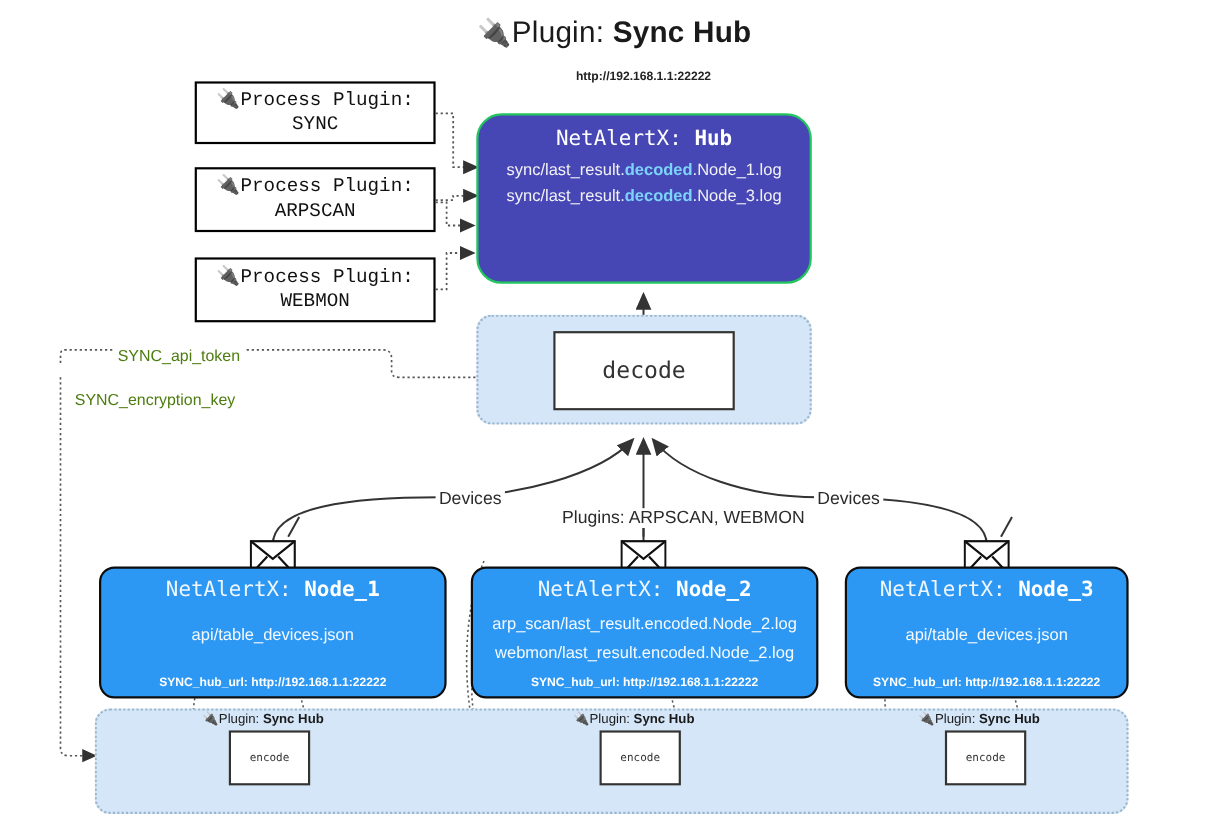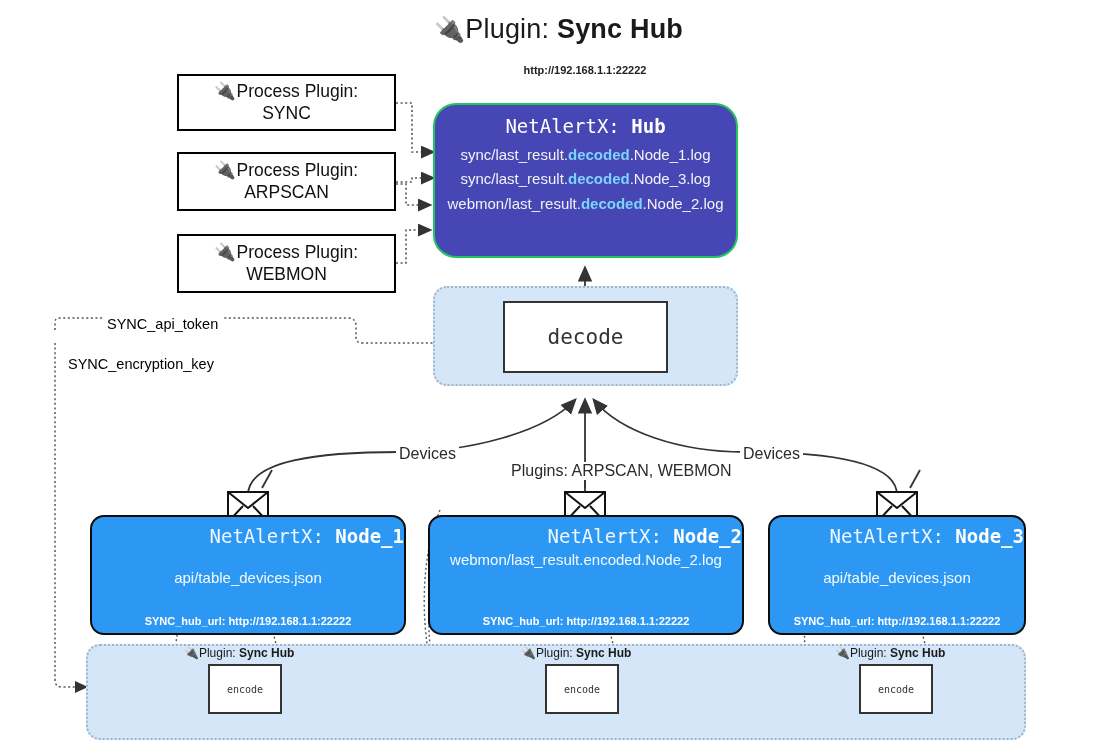--- a/index.html
+++ b/index.html
@@ -21,21 +21,21 @@
   }
   .title .plug{font-size:25px;}
   .title .bold{font-weight:bold;}
 
   
   .procbox{
     position:absolute;
     background:#ffffff;
     border:2px solid #000;
     box-sizing:border-box;
-    font-family:Liberation Sans, sans-serif;
+    font-family:Liberation Mono, monospace;
     font-size:17.5px;
     color:#111;
     display:flex;flex-direction:column;
     align-items:center;justify-content:center;
     line-height:1.25;
   }
   .procbox .l1{white-space:nowrap;}
   .procbox .l2{white-space:nowrap;}
 
   
@@ -91,21 +91,21 @@
     position:absolute;
     background:#2d98f3;
     border:2px solid #0d0d0d;
     border-radius:14px;
     box-sizing:border-box;
     color:#ffffff;
     padding-top:8px;
   }
   .node .ntitle{
     font-family:"DejaVu Sans Mono","Liberation Mono",monospace;
-    font-size:19px;text-align:right;white-space:nowrap;color:#eef6ff;
+    font-size:19px;text-align:center;white-space:nowrap;color:#eef6ff;
   }
   .node .ntitle b{font-weight:bold;color:#ffffff;}
   .node .nline{
     font-size:15px;text-align:center;white-space:nowrap;color:#f4faff;
     line-height:1.75;
   }
   .node .nfoot{
     position:absolute;left:0;bottom:6px;width:100%;
     font-size:11px;font-weight:bold;text-align:center;white-space:nowrap;color:#ffffff;
   }
@@ -120,21 +120,21 @@
   }
   .pluglabel b{font-weight:bold;}
   .pluglabel .plug{font-size:12px;}
 
   
   .elabel{
     position:absolute;font-size:16px;color:#2b2b2b;white-space:nowrap;
     background:#ffffff;padding:0 3px;
   }
   .keylabel{
-    position:absolute;font-size:14.5px;color:#000000;white-space:nowrap;
+    position:absolute;font-size:14.5px;color:#4d7c0f;white-space:nowrap;
     background:#ffffff;padding:0 4px;
   }
 </style>
 </head>
 <body>
 
 <div id="stage">
 
   <svg id="edges" viewBox="0 0 1117 754">
     <defs>
@@ -203,23 +203,20 @@
   <div class="hub" style="left:433px;top:103px;width:305px;height:155px;">
     <div class="hubtitle">
       <span>NetAlertX: </span><b>Hub</b>
     </div>
     <div class="line">
       <span>sync/last_result.</span><b>decoded</b><span>.Node_1.log</span>
     </div>
     <div class="line">
       <span>sync/last_result.</span><b>decoded</b><span>.Node_3.log</span>
     </div>
-    <div class="line">
-      <span>webmon/last_result.</span><b>decoded</b><span>.Node_2.log</span>
-    </div>
   </div>
 
   <div class="bluewrap" style="left:433px;top:286px;width:305px;height:100px;"></div>
   <div class="whitebox big" style="left:503px;top:301px;width:165px;height:72px;">
     <span>decode</span>
   </div>
 
   <div class="keylabel" style="left:103px;top:316px;">SYNC_api_token</div>
   <div class="keylabel" style="left:64px;top:356px;">SYNC_encryption_key</div>
 
@@ -254,20 +251,21 @@
       <span>NetAlertX: </span><b>Node_1</b>
     </div>
     <div class="nline" style="margin-top:18px;">api/table_devices.json</div>
     <div class="nfoot">SYNC_hub_url: http://192.168.1.1:22222</div>
   </div>
 
   <div class="node" style="left:428px;top:515px;width:316px;height:120px;">
     <div class="ntitle">
       <span>NetAlertX: </span><b>Node_2</b>
     </div>
+    <div class="nline" style="margin-top:8px;">arp_scan/last_result.encoded.Node_2.log</div>
     <div class="nline">webmon/last_result.encoded.Node_2.log</div>
     <div class="nfoot">SYNC_hub_url: http://192.168.1.1:22222</div>
   </div>
 
   <div class="node" style="left:768px;top:515px;width:258px;height:120px;">
     <div class="ntitle">
       <span>NetAlertX: </span><b>Node_3</b>
     </div>
     <div class="nline" style="margin-top:18px;">api/table_devices.json</div>
     <div class="nfoot">SYNC_hub_url: http://192.168.1.1:22222</div>

